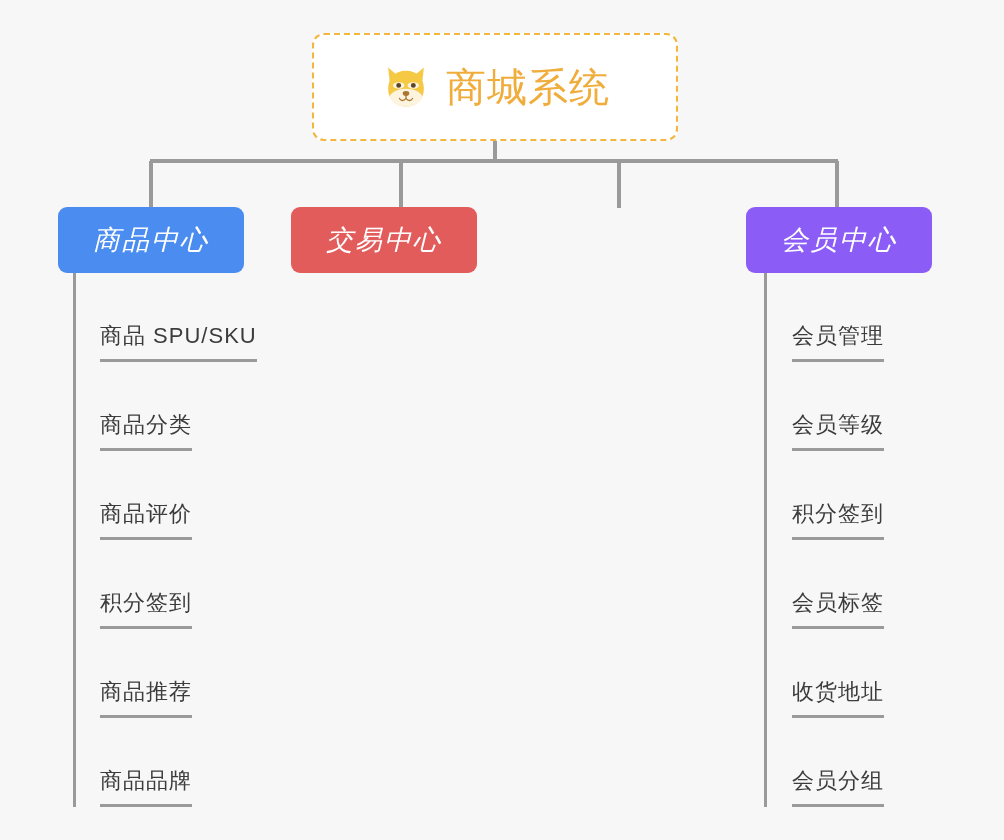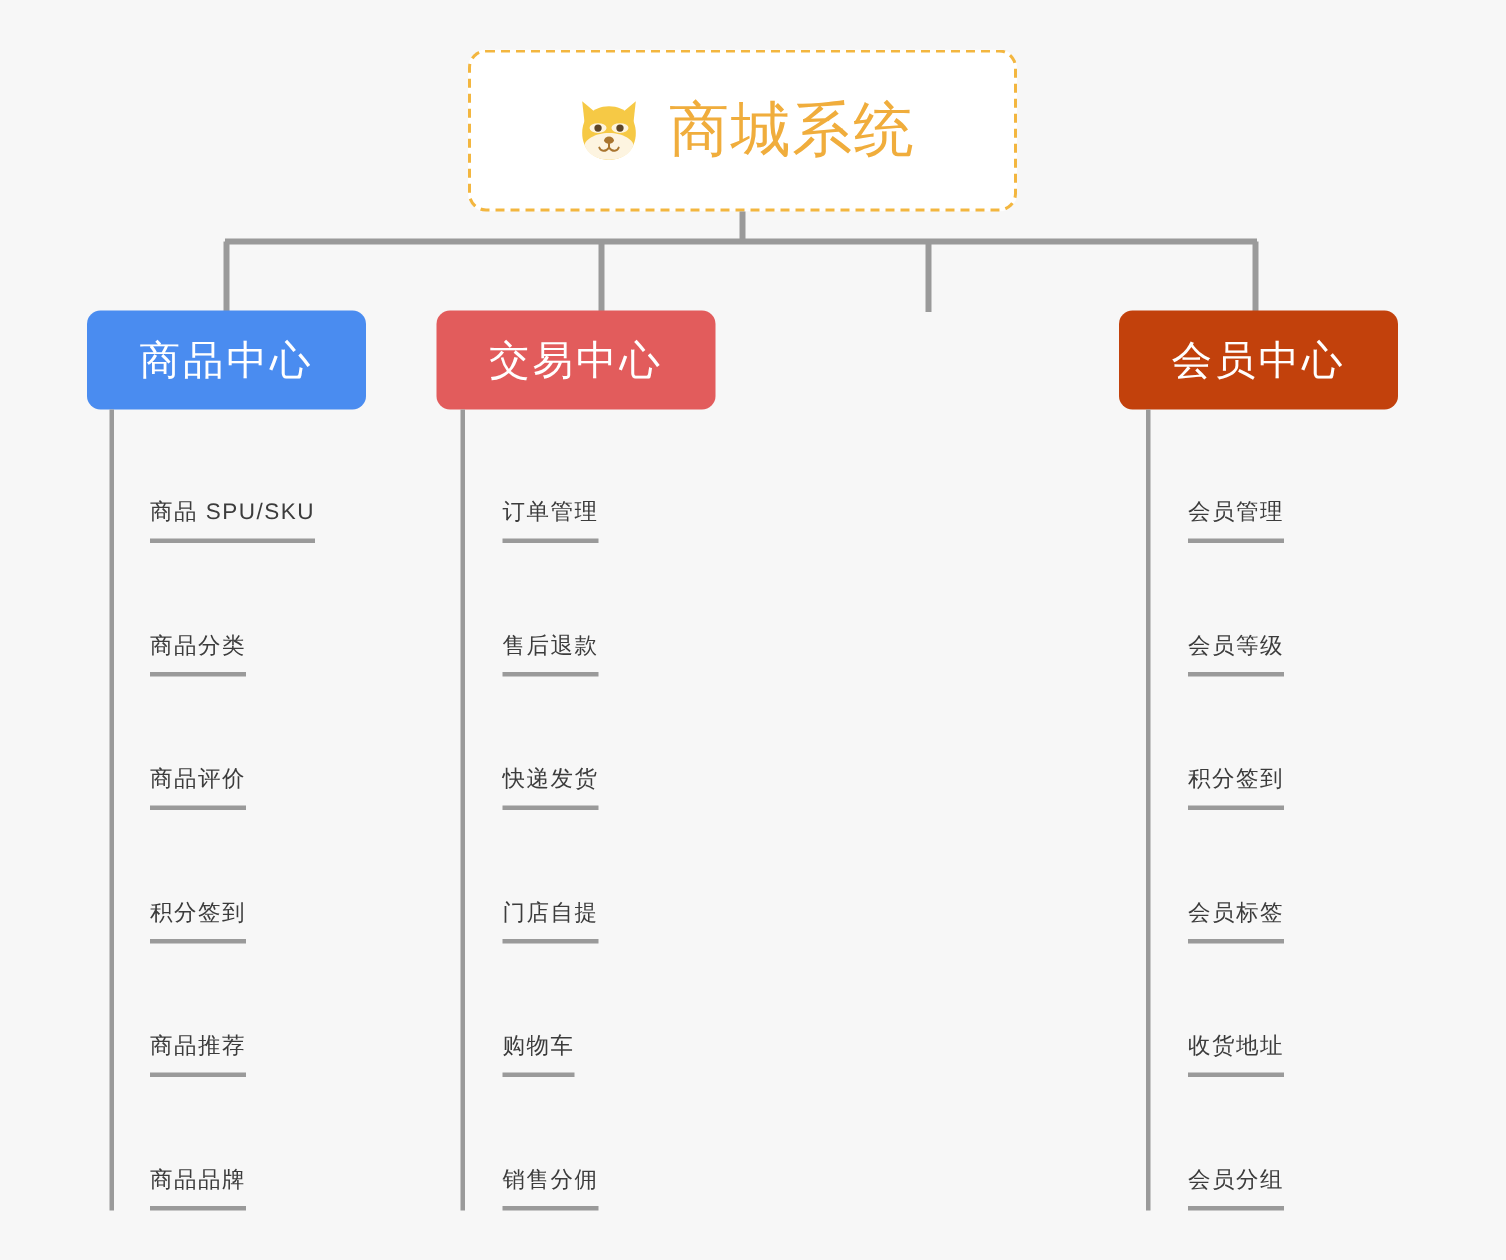--- a/index.html
+++ b/index.html
@@ -68,20 +68,21 @@
     position: relative;
     height: 66px;
     border-radius: 9px;
     display: flex;
     align-items: center;
     justify-content: center;
     color: #ffffff;
     font-size: 27px;
     letter-spacing: 2px;
     box-sizing: border-box;
+    font-style: italic;
   }
   .leaf-list {
     position: relative;
     margin-top: 0;
     padding-top: 0;
   }
   .leaf-trunk {
     position: absolute;
     top: 0;
     width: 3px;
@@ -89,21 +90,21 @@
   }
   .leaf-item {
     position: relative;
     height: 89px;
     box-sizing: border-box;
     display: flex;
     align-items: flex-end;
   }
   .leaf-label {
     display: inline-block;
-    font-size: 15px;
+    font-size: 22px;
     color: #3c3c3c;
     white-space: nowrap;
     padding-bottom: 8px;
     border-bottom: 3px solid #9a9a9a;
     letter-spacing: 1px;
   }
 
   
   #col-0 { left: 58px;  width: 186px; }
   #col-1 { left: 291px; width: 186px; }
@@ -177,51 +178,30 @@
       <div class="leaf-item">
           <span class="leaf-label">商品品牌</span>
         </div>
     </div>
   </div>
 
   <div class="column" id="col-1">
     <div class="cat-node" style="background:#e25c5c">
       <span>交易中心</span>
     </div>
+  </div>
+
+
+  <div class="column" id="col-3">
+    <div class="cat-node" style="background:#8b5cf6">
+      <span>会员中心</span>
+    </div>
     <div class="leaf-list">
       <div class="leaf-trunk" style="height:534px"></div>
       <div class="leaf-item">
-          <span class="leaf-label">订单管理</span>
-        </div>
-      <div class="leaf-item">
-          <span class="leaf-label">售后退款</span>
-        </div>
-      <div class="leaf-item">
-          <span class="leaf-label">快递发货</span>
-        </div>
-      <div class="leaf-item">
-          <span class="leaf-label">门店自提</span>
-        </div>
-      <div class="leaf-item">
-          <span class="leaf-label">购物车</span>
-        </div>
-      <div class="leaf-item">
-          <span class="leaf-label">销售分佣</span>
-        </div>
-    </div>
-  </div>
-
-
-  <div class="column" id="col-3">
-    <div class="cat-node" style="background:#c2410c">
-      <span>会员中心</span>
-    </div>
-    <div class="leaf-list">
-      <div class="leaf-trunk" style="height:534px"></div>
-      <div class="leaf-item">
           <span class="leaf-label">会员管理</span>
         </div>
       <div class="leaf-item">
           <span class="leaf-label">会员等级</span>
         </div>
       <div class="leaf-item">
           <span class="leaf-label">积分签到</span>
         </div>
       <div class="leaf-item">
           <span class="leaf-label">会员标签</span>

